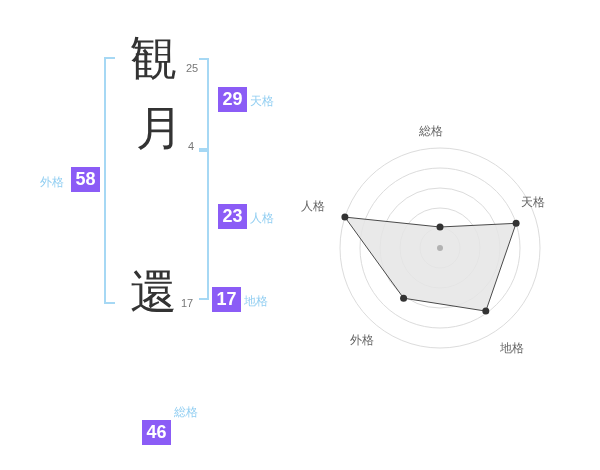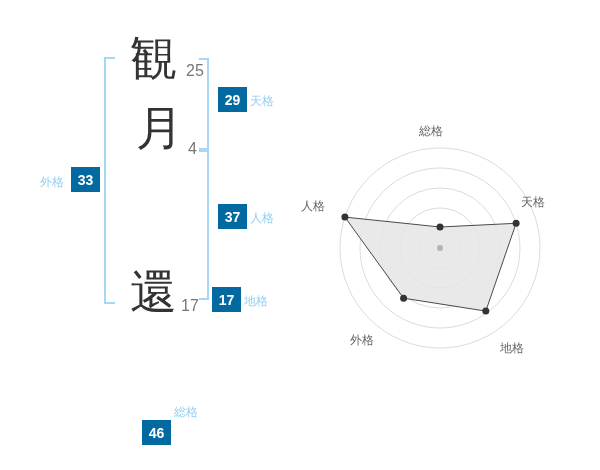--- a/index.html
+++ b/index.html
@@ -15,29 +15,29 @@
   }
   .kanji{
     position:absolute;
     font-size:47px;
     line-height:1;
     color:#333333;
     letter-spacing:0;
   }
   .stroke-count{
     position:absolute;
-    font-size:16px;
+    font-size:11px;
     color:#777777;
   }
   .badge{
     position:absolute;
     width:29px;height:25px;
-    background:#0369a1;
+    background:#8b5cf6;
     color:#ffffff;
-    font-size:14px;
+    font-size:18px;
     font-weight:bold;
     display:flex;align-items:center;justify-content:center;
   }
   .score-label{
     position:absolute;
     font-size:12px;
     color:#93cff2;
     white-space:nowrap;
   }
   .bracket-left{
@@ -70,26 +70,26 @@
   <div class="stroke-count" style="left:188px;top:140px">4</div>
 
   <div class="kanji" style="left:130px;top:268px">還</div>
   <div class="stroke-count" style="left:181px;top:297px">17</div>
 
   <div class="bracket-left" style="left:104px;top:57px;width:9px;height:243px"></div>
   <div class="bracket-right" style="left:199px;top:58px;width:8px;height:88px"></div>
   <div class="bracket-right" style="left:199px;top:150px;width:8px;height:146px"></div>
 
   <div class="score-label" style="left:40px;top:174px">外格</div>
-  <div class="badge" style="left:71px;top:167px">33</div>
+  <div class="badge" style="left:71px;top:167px">58</div>
 
   <div class="badge" style="left:218px;top:87px">29</div>
   <div class="score-label" style="left:250px;top:93px">天格</div>
 
-  <div class="badge" style="left:218px;top:204px">37</div>
+  <div class="badge" style="left:218px;top:204px">23</div>
   <div class="score-label" style="left:250px;top:210px">人格</div>
 
   <div class="badge" style="left:212px;top:287px">17</div>
   <div class="score-label" style="left:244px;top:293px">地格</div>
 
   <div class="badge" style="left:142px;top:420px">46</div>
   <div class="score-label" style="left:174px;top:404px">総格</div>
 
   <div class="radar-wrap">
     <svg id="radar-svg" width="280" height="280" viewBox="0 0 280 280" xmlns="http://www.w3.org/2000/svg">

